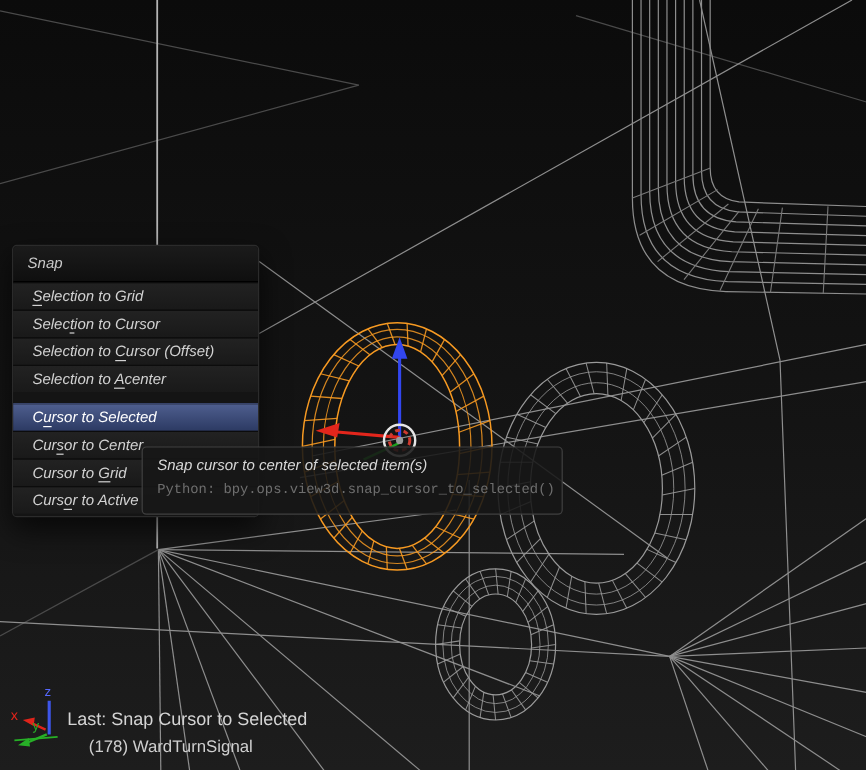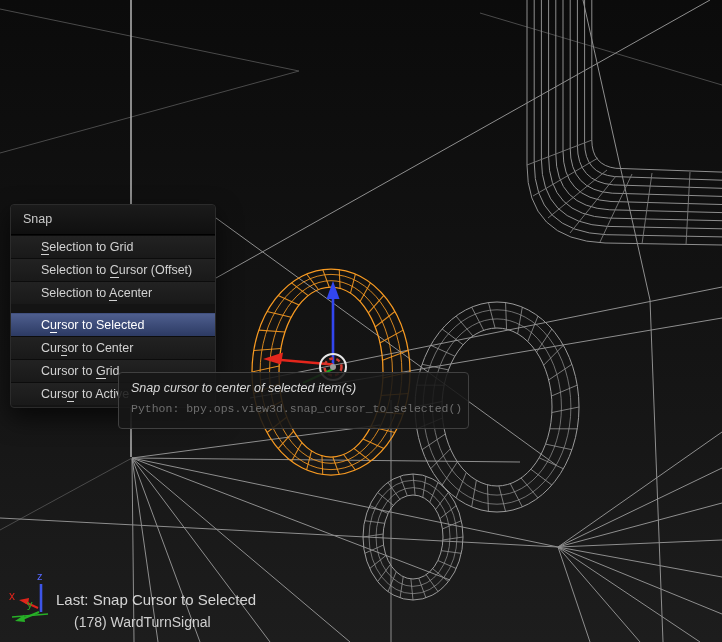--- a/index.html
+++ b/index.html
@@ -4,25 +4,25 @@
 <style>
   html,body{margin:0;padding:0;background:#000;}
   .stage{position:relative;width:722px;height:642px;overflow:hidden;
     background:linear-gradient(180deg,#0b0b0b 0%,#141414 55%,#1d1d1d 100%);
     font-family:"Liberation Sans",sans-serif;}
   #scene{position:absolute;left:0;top:0;z-index:1;}
 
   
   .menu{position:absolute;left:10px;top:204px;width:206px;z-index:10;
     background:#141414;border:1px solid #2b2b2b;border-radius:4px;
-    box-shadow:0 10px 24px rgba(0,0,0,.65);padding-bottom:2px;box-sizing:border-box;}
+    box-shadow:0 10px 24px rgba(0,0,0,.65);padding-bottom:2px;box-sizing:border-box;font-style:italic;}
   .menu-header{height:29px;line-height:29px;padding-left:12px;color:#c9c9c9;
     font-size:12.5px;background:linear-gradient(#1b1b1b,#0f0f0f);
     border-bottom:1px solid #000;border-radius:4px 4px 0 0;}
-  .menu-item{height:22px;line-height:22px;padding-left:30px;font-size:12.5px;color:#d2d2d2;
+  .menu-item{height:22px;line-height:22px;padding-left:16px;font-size:12.5px;color:#d2d2d2;
     background:linear-gradient(#222222,#191919);border-top:1px solid #0c0c0c;white-space:nowrap;}
   .menu-item.hl{background:linear-gradient(#4e5e8e,#2c3a63);color:#ffffff;border-top-color:#41507f;}
   .menu-sep{height:9px;background:#141414;}
   .accel{border-bottom:1px solid currentColor;}
 
   
   .tooltip{position:absolute;left:118px;top:372px;width:351px;height:57px;z-index:20;
     box-sizing:border-box;background:rgba(23,23,23,.88);border:1px solid #404040;
     border-radius:4px;padding:8px 12px;}
   .tooltip-desc{font-size:12.5px;color:#d8d8d8;white-space:nowrap;font-style:italic;}
@@ -208,20 +208,21 @@
         <circle cx="333" cy="367" r="13" fill="none" stroke="#e6e6e6" stroke-width="2"></circle>
         <circle cx="333" cy="367" r="8.5" fill="none" stroke="#cf3b30" stroke-width="2.5" stroke-dasharray="4 3.2"></circle>
         <circle cx="333" cy="367" r="3" fill="#9b9b9b"></circle>
       </g>
     </svg>
 
   <div class="menu">
     <div class="menu-header">Snap</div>
     <div id="menu-items">
         <div class="menu-item"><span></span><span class="accel">S</span><span>election to Grid</span></div>
+        <div class="menu-item"><span>Selec</span><span class="accel">t</span><span>ion to Cursor</span></div>
         <div class="menu-item"><span>Selection to </span><span class="accel">C</span><span>ursor (Offset)</span></div>
         <div class="menu-item"><span>Selection to </span><span class="accel">A</span><span>center</span></div>
         <div class="menu-sep"></div>
         <div class="menu-item hl"><span>C</span><span class="accel">u</span><span>rsor to Selected</span></div>
         <div class="menu-item"><span>Cur</span><span class="accel">s</span><span>or to Center</span></div>
         <div class="menu-item"><span>Cursor to </span><span class="accel">G</span><span>rid</span></div>
         <div class="menu-item"><span>Curs</span><span class="accel">o</span><span>r to Active</span></div>
       </div>
   </div>
 

